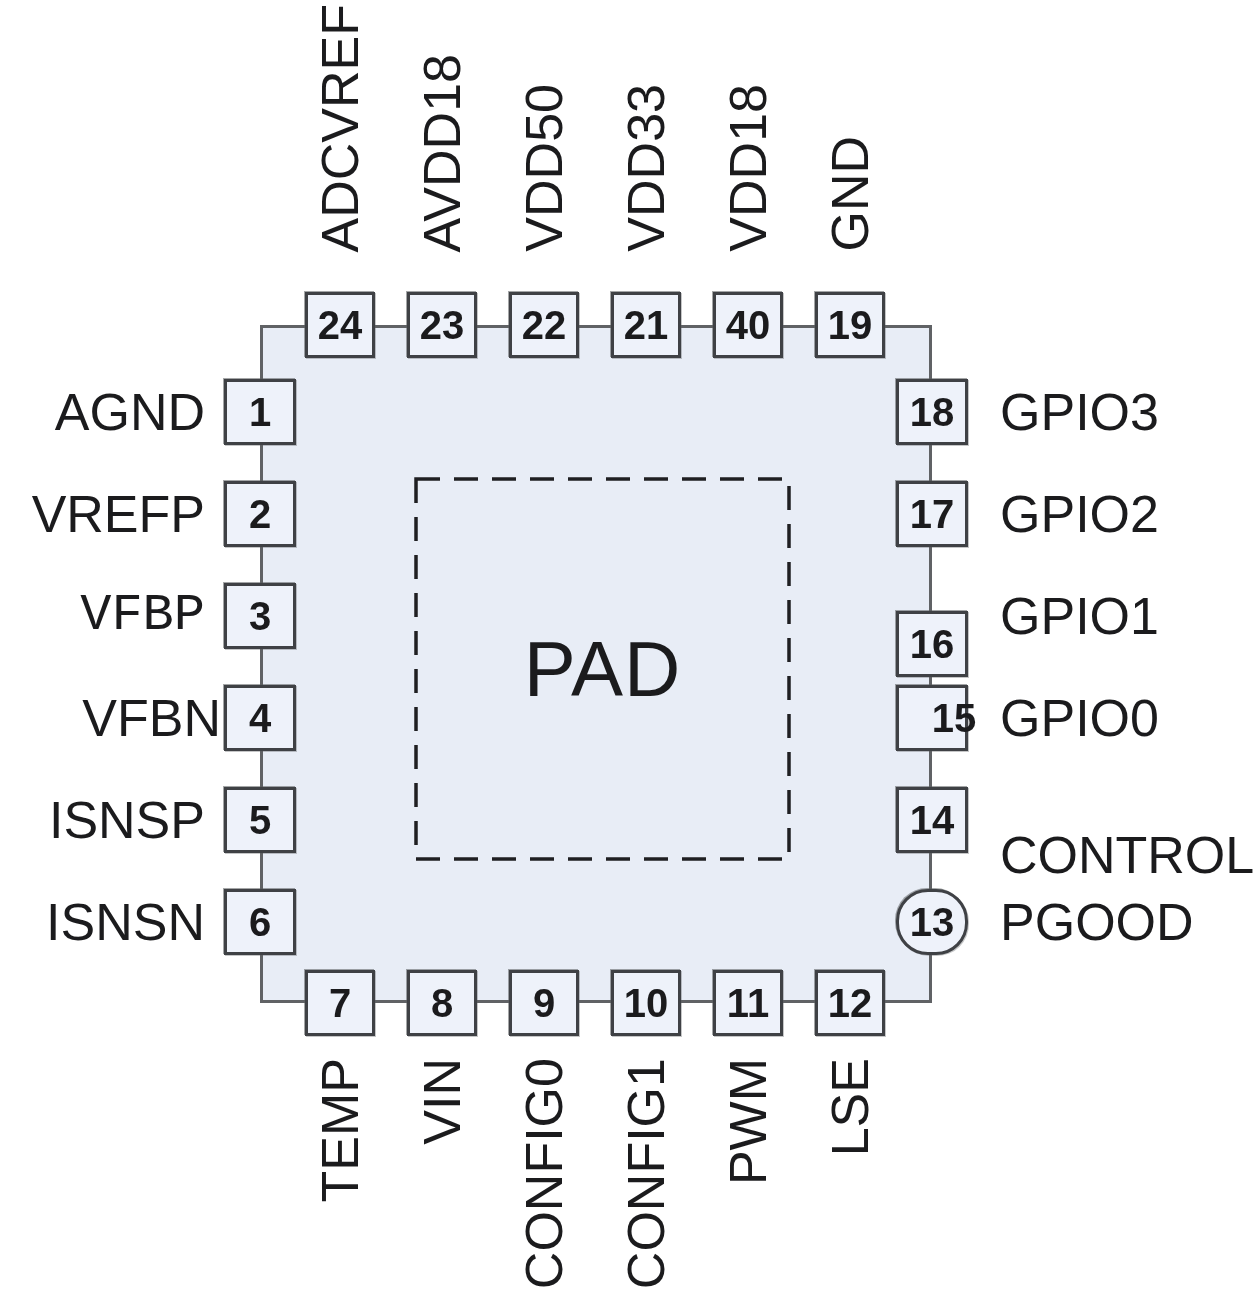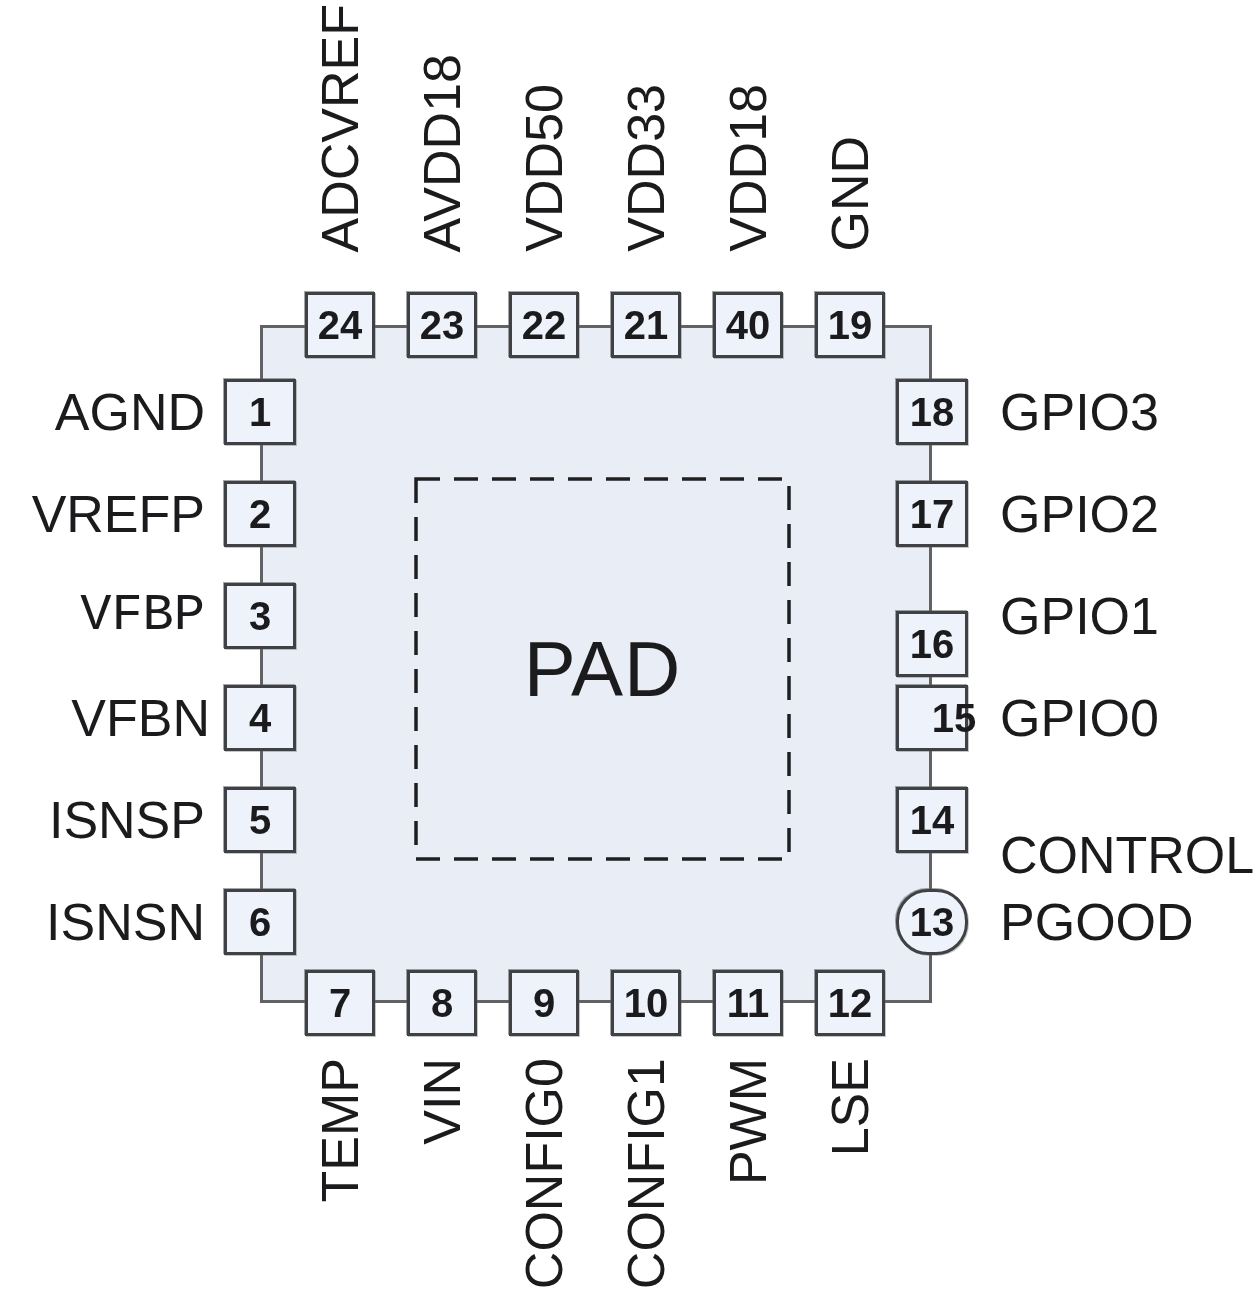--- a/index.html
+++ b/index.html
@@ -188,21 +188,21 @@
       </div>
       <div class="pin" style="left: 224px; top: 583px; width: 72px; height: 66px;">
         <span class="pin-number">3</span>
       </div>
       <div class="pin-label hlabel hleft" style="left: 0px; top: 583px; width: 205px; height: 66px; font-family: Liberation Mono, monospace;">
         <span>VFBP</span>
       </div>
       <div class="pin" style="left: 224px; top: 685px; width: 72px; height: 66px;">
         <span class="pin-number">4</span>
       </div>
-      <div class="pin-label hlabel hleft" style="left: 5px; top: 685px; width: 205px; height: 66px; text-align: right;">
+      <div class="pin-label hlabel hleft" style="left: 16px; top: 685px; width: 205px; height: 66px; text-align: right;">
         <span>VFBN</span>
       </div>
       <div class="pin" style="left: 224px; top: 787px; width: 72px; height: 66px;">
         <span class="pin-number">5</span>
       </div>
       <div class="pin-label hlabel hleft" style="left: 0px; top: 787px; width: 205px; height: 66px;">
         <span>ISNSP</span>
       </div>
       <div class="pin" style="left: 224px; top: 889px; width: 72px; height: 66px;">
         <span class="pin-number">6</span>

